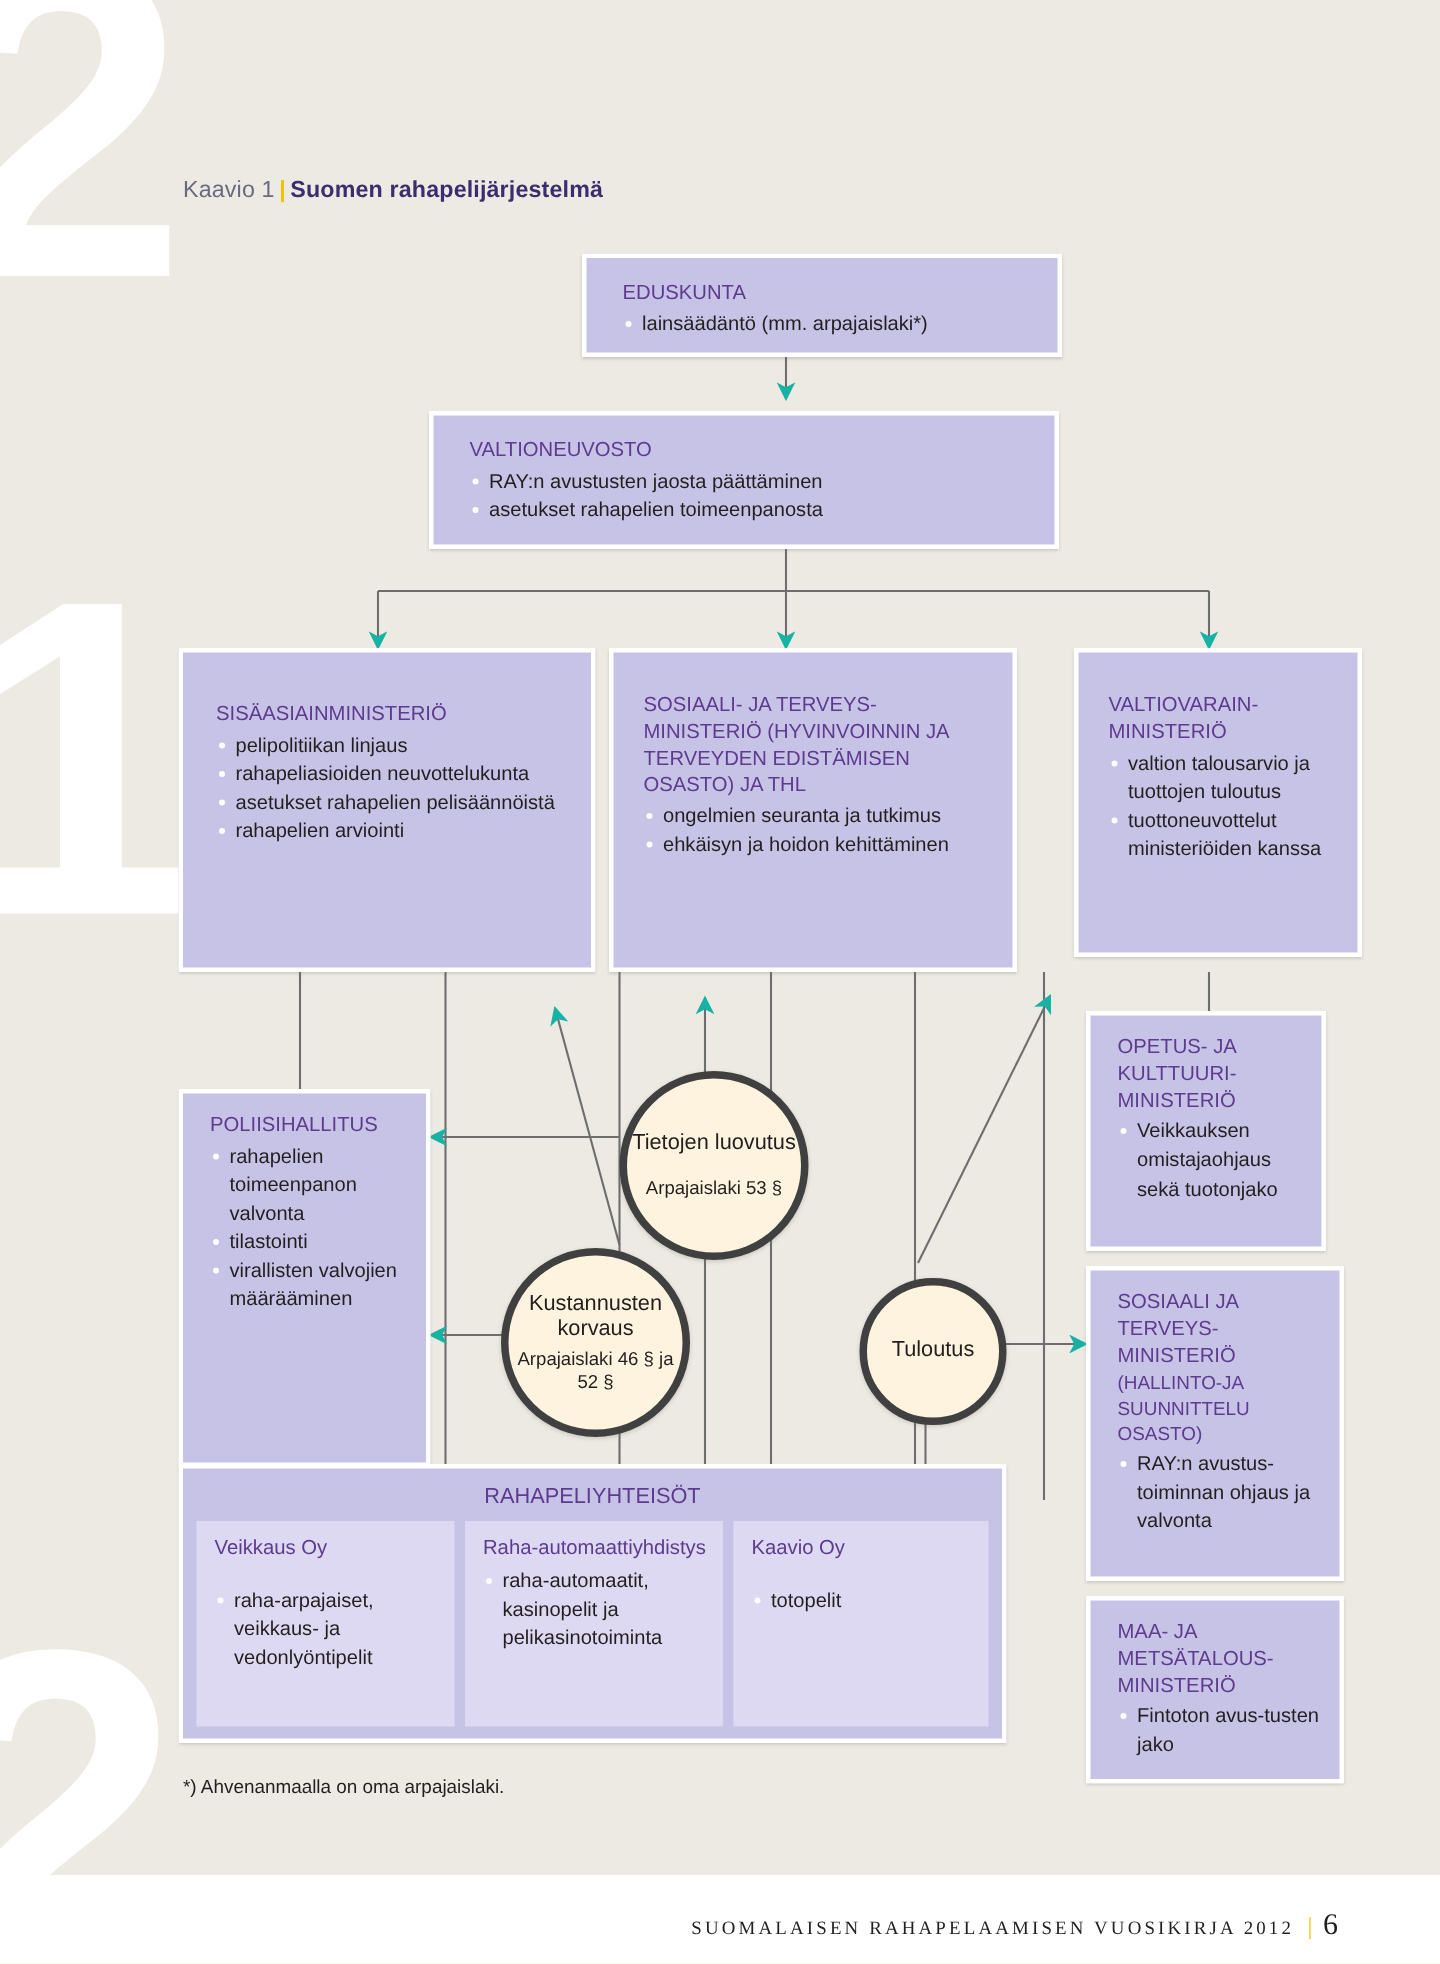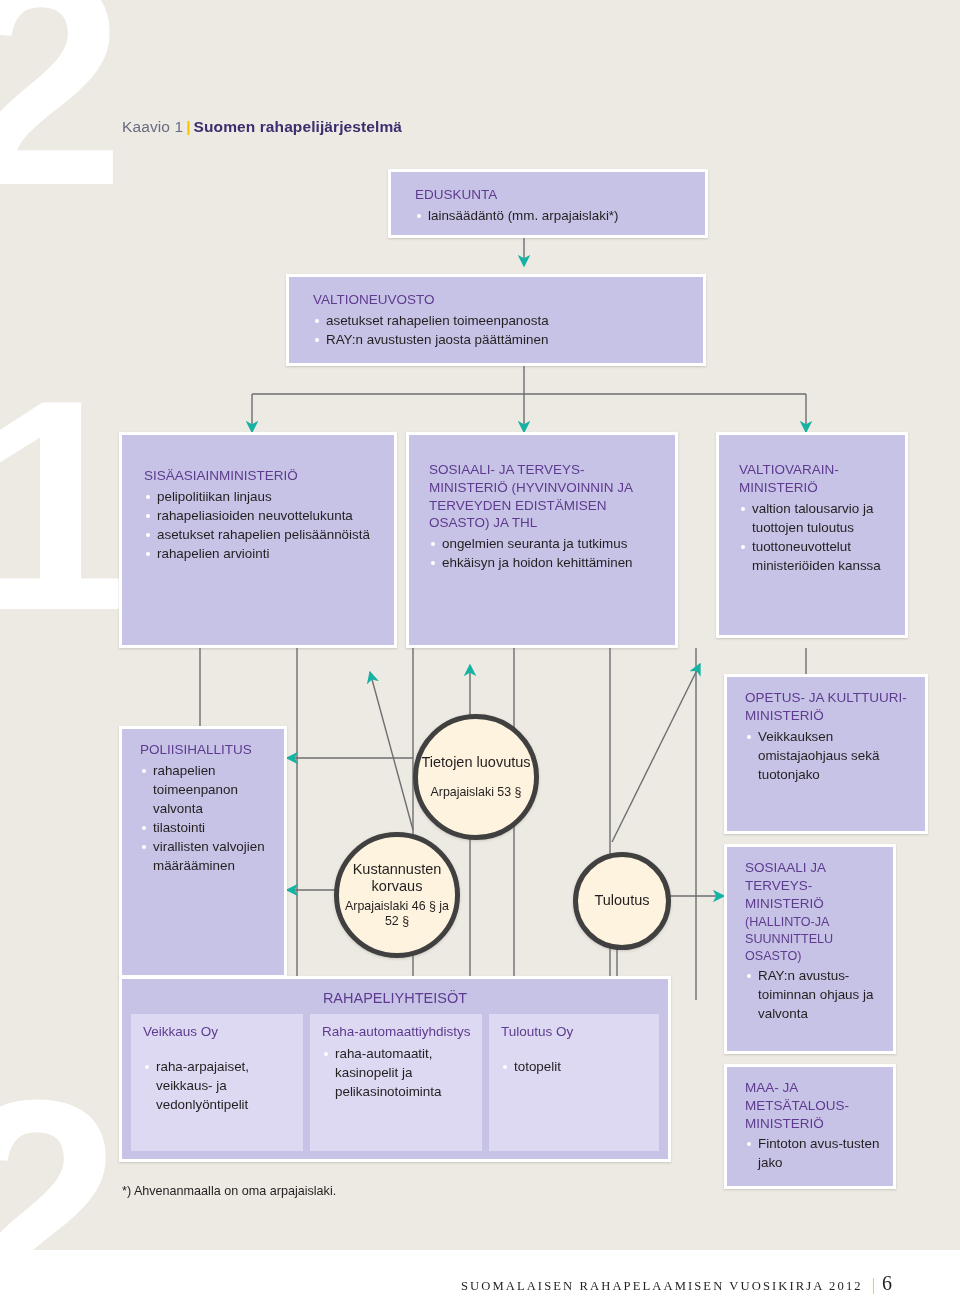--- a/index.html
+++ b/index.html
@@ -104,22 +104,22 @@
   <div class="box" style="left:388px;top:169px;width:320px;height:69px;padding:14px 18px 10px 24px;">
     <h4>EDUSKUNTA</h4>
     <ul class="bl">
       <li>lainsäädäntö (mm. arpajaislaki*)</li>
     </ul>
   </div>
 
   <div class="box" style="left:286px;top:274px;width:420px;height:92px;padding:14px 18px 10px 24px;">
     <h4>VALTIONEUVOSTO</h4>
     <ul class="bl">
+      <li>RAY:n avustusten jaosta päättäminen</li>
       <li>asetukset rahapelien toimeenpanosta</li>
-      <li>RAY:n avustusten jaosta päättäminen</li>
     </ul>
   </div>
 
   <div class="box" style="left:119px;top:432px;width:278px;height:216px;padding:32px 14px 10px 22px;">
     <h4>SISÄASIAINMINISTERIÖ</h4>
     <ul class="bl">
       <li>pelipolitiikan linjaus</li>
       <li>rahapeliasioiden neuvottelukunta</li>
       <li>asetukset rahapelien pelisäännöistä</li>
       <li>rahapelien arviointi</li>
@@ -144,21 +144,21 @@
 
   <div class="box" style="left:119px;top:726px;width:168px;height:252px;padding:12px 8px 8px 18px;">
     <h4>POLIISIHALLITUS</h4>
     <ul class="bl">
       <li>rahapelien toimeenpanon valvonta</li>
       <li>tilastointi</li>
       <li>virallisten valvojien määrääminen</li>
     </ul>
   </div>
 
-  <div class="box" style="left:724px;top:674px;width:204px;height:160px;padding:12px 8px 8px 18px;">
+  <div class="box" style="left:724px;top:674px;width:160px;height:160px;padding:12px 8px 8px 18px;">
     <h4>OPETUS- JA KULTTUURI- MINISTERIÖ</h4>
     <ul class="bl">
       <li>Veikkauksen omistajaohjaus sekä tuotonjako</li>
     </ul>
   </div>
 
   <div class="box" style="left:724px;top:844px;width:172px;height:210px;padding:12px 8px 8px 18px;">
     <h4>SOSIAALI JA TERVEYS- MINISTERIÖ</h4>
     <h4 class="small">(HALLINTO-JA SUUNNITTELU OSASTO)</h4>
     <ul class="bl">
@@ -182,21 +182,21 @@
           <li>raha-arpajaiset, veikkaus- ja vedonlyöntipelit</li>
         </ul>
       </div>
       <div style="flex:0 0 172px;background:#ddd9f2;padding:9px 10px 10px 12px;box-sizing:border-box;min-height:137px;">
         <h4 style="margin-bottom:3px;">Raha-automaattiyhdistys</h4>
         <ul class="bl">
           <li>raha-automaatit, kasinopelit ja pelikasinotoiminta</li>
         </ul>
       </div>
       <div style="flex:1 1 auto;background:#ddd9f2;padding:9px 10px 10px 12px;box-sizing:border-box;min-height:137px;">
-        <h4 style="margin-bottom:16px;">Tuloutus Oy</h4>
+        <h4 style="margin-bottom:16px;">Kaavio Oy</h4>
         <ul class="bl">
           <li>totopelit</li>
         </ul>
       </div>
     </div>
   </div>
 
   <div class="circ" style="left:413px;top:714px;width:116px;height:116px;">
     <div class="t">Tietojen luovutus</div>
     <div class="s" style="margin-top:14px;">Arpajaislaki 53 §</div>

